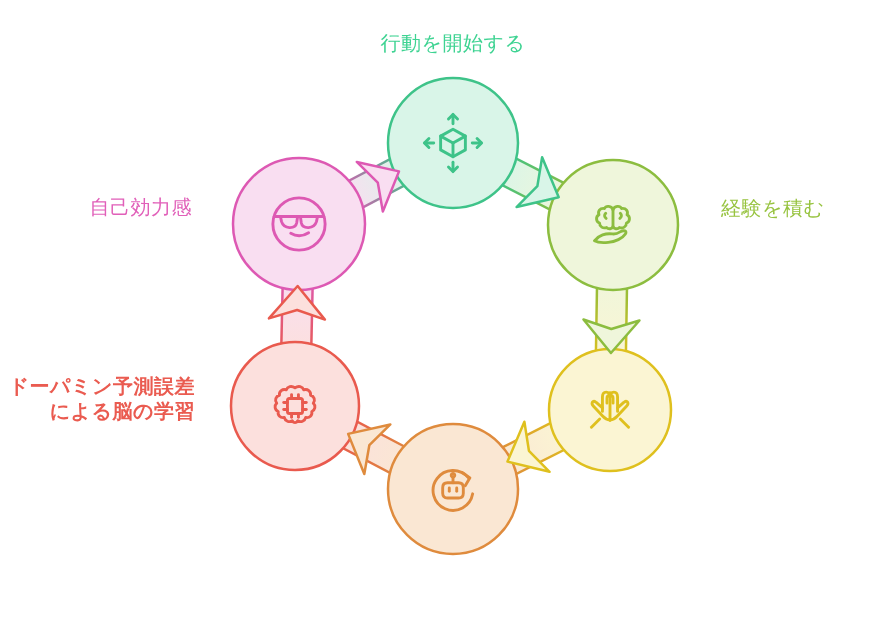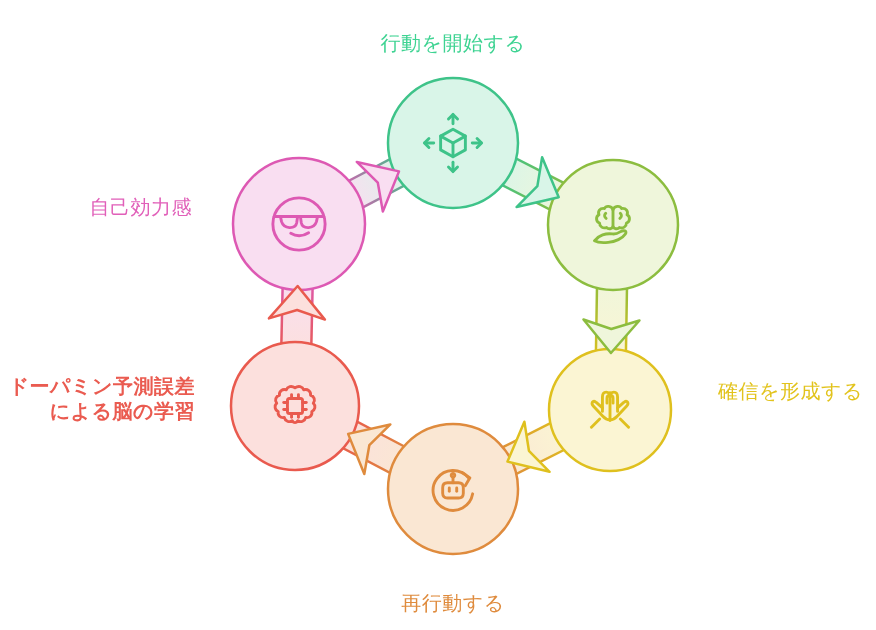--- a/index.html
+++ b/index.html
@@ -148,18 +148,17 @@
         <polygon points="558.7140717160306,197.17846175446567 516.5757323021626,207.04559667001502 537.3556737026656,186.2322827726161 542.1168165931449,157.20933463883" fill="#d9f5e8" stroke="#3ec389" stroke-width="2.5" stroke-linejoin="round"></polygon>
         <polygon points="610.9242028155064,353.007493043771 583.4629483968625,319.5578367562318 611.313340843088,329.0106480095693 639.4555868099998,320.4658254872556" fill="#eff6db" stroke="#8cbd3f" stroke-width="2.5" stroke-linejoin="round"></polygon>
         <polygon points="507.4904674156063,461.581229771765 524.3832519783018,421.736106736212 528.9293398414186,450.79351689508235 549.5545820238947,471.7601423964407" fill="#fbf5d3" stroke="#dfc01e" stroke-width="2.5" stroke-linejoin="round"></polygon>
         <polygon points="348.1169545072033,433.90321027910045 390.35277761641197,424.4620638292442 369.3637363100846,445.06449439074066 364.30978135591823,474.0378880359672" fill="#fae7d3" stroke="#df8b3d" stroke-width="2.5" stroke-linejoin="round"></polygon>
         <polygon points="297.63769161789924,285.9850313855858 324.9058319757553,319.59230026337855 297.11034643773115,309.9792370832319 268.919352014581,318.3618281763198" fill="#fce0dd" stroke="#e95a4e" stroke-width="2.5" stroke-linejoin="round"></polygon>
         <polygon points="399.0123858364443,171.39608277433774 382.8402391197905,211.53909798962798 377.77135731307817,182.56831206260176 356.77170411384117,161.9766981017736" fill="#f9def1" stroke="#dd59b3" stroke-width="2.5" stroke-linejoin="round"></polygon>
       </g>
     </svg>
 
   <div class="node-label" style="color: rgb(62, 211, 146); left: 453px; top: 43px; transform: translate(-50%, -50%); text-align: center;">行動を開始する</div>
-  <div class="node-label" style="color: rgb(226, 195, 28); left: 718px; top: 391px; transform: translate(0px, -50%); text-align: left;">確信を形成する</div>
-  <div class="node-label" style="color: rgb(223, 139, 61); left: 453px; top: 603px; transform: translate(-50%, -50%); text-align: center;">再行動する</div>
+  <div class="node-label" style="color: rgb(151, 195, 63); left: 721px; top: 208px; transform: translate(0px, -50%); text-align: left;">経験を積む</div>
   <div class="node-label" style="color: rgb(234, 91, 80); left: 195px; top: 399px; transform: translate(-100%, -50%); text-align: right; font-weight: bold;">ドーパミン予測誤差
 による脳の学習</div>
   <div class="node-label" style="color: rgb(225, 96, 185); left: 192px; top: 207px; transform: translate(-100%, -50%); text-align: center;">自己効力感</div>
 </div>
 
 </body></html>

